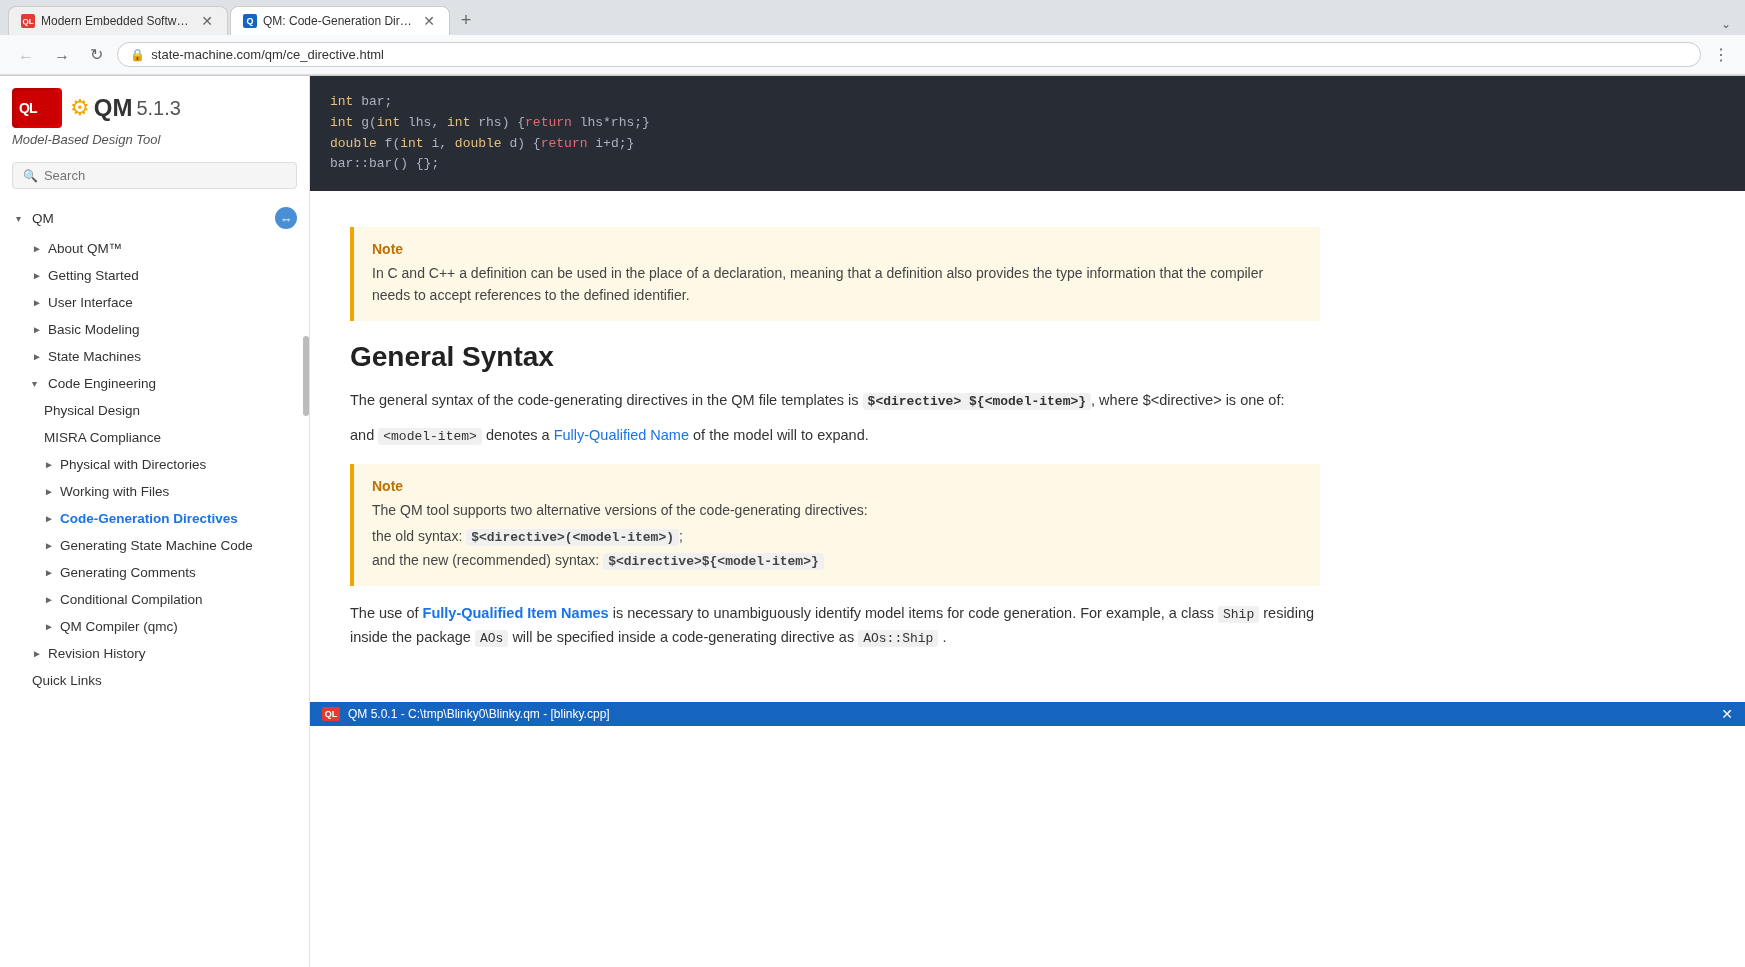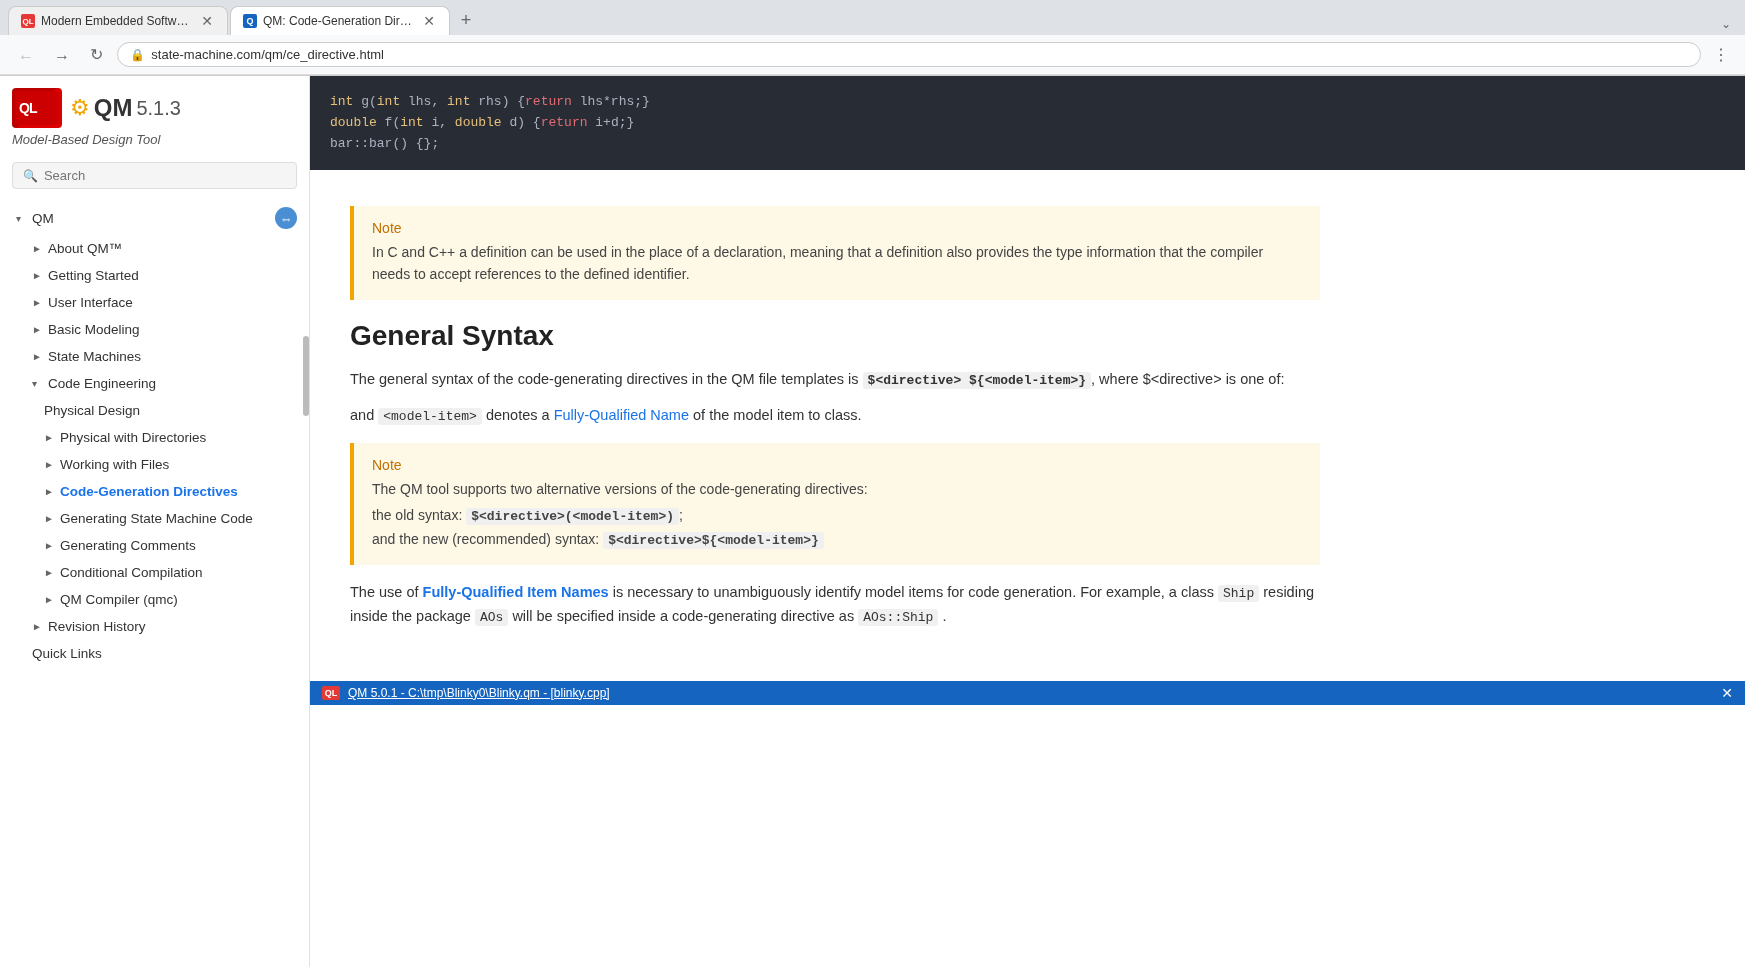--- a/index.html
+++ b/index.html
@@ -51,38 +51,38 @@
     .content-area::-webkit-scrollbar-track { background: #f5f5f5; }
     .content-area::-webkit-scrollbar-thumb { background: #ccc; border-radius: 4px; }
 
     
     .code-block { background: #282c34; color: #abb2bf; font-family: 'Courier New', monospace; font-size: 13px; padding: 16px 20px; line-height: 1.6; overflow-x: auto; }
     .code-block .type { color: #e5c07b; }
     .code-block .ret { color: #e06c75; }
 
     
     .note-box { background: #fef9e7; border-left: 4px solid #f0a500; padding: 14px 18px; margin: 16px 0; }
-    .note-title { color: #c07000; font-weight: 400; margin-bottom: 6px; }
+    .note-title { color: #c07000; font-weight: 700; margin-bottom: 6px; }
     .note-text { font-size: 14px; color: #444; line-height: 1.55; }
 
     
     .page-content { padding: 20px 40px 40px; max-width: 1050px; }
     h2.section-title { font-size: 28px; font-weight: 600; color: #222; margin: 20px 0 16px; }
     .body-text { font-size: 14.5px; color: #333; line-height: 1.6; margin-bottom: 12px; }
     .body-text code, .inline-code { background: #f0f0f0; padding: 1px 5px; border-radius: 3px; font-family: 'Courier New', monospace; font-size: 13px; }
     .bullet-list { margin: 12px 0 12px 24px; }
     .bullet-list li { margin-bottom: 6px; }
     .bullet-list li a { color: #1a73e8; text-decoration: none; font-family: 'Courier New', monospace; font-size: 13px; }
     .link { color: #1a73e8; text-decoration: none; }
     strong { font-weight: 700; }
 
     
     .bottom-bar { background: #1565c0; color: white; font-size: 12px; padding: 4px 12px; display: flex; align-items: center; gap: 8px; flex-shrink: 0; }
     .bottom-bar-icon { width: 18px; height: 14px; background: #e53935; border-radius: 2px; display: flex; align-items: center; justify-content: center; font-size: 9px; font-weight: bold; color: white; flex-shrink: 0; }
-    .bottom-bar-text { font-size: 12px; text-decoration: underline; }
+    .bottom-bar-text { font-size: 12px; }
     .bottom-bar-close { margin-left: auto; cursor: pointer; font-size: 14px; }
 
     .sidebar-relative { position: relative; }
   </style>
 </head>
 <body>
 
 <div class="browser-chrome">
   <div class="tab-bar">
     <div class="tab">
@@ -169,20 +169,23 @@
         <span>State Machines</span>
       </div>
       <div class="nav-item child">
         <span class="arrow">▾</span>
         <span>Code Engineering</span>
       </div>
       <div class="nav-item child2">
         <span>Physical Design</span>
       </div>
       <div class="nav-item child2">
+        <span>MISRA Compliance</span>
+      </div>
+      <div class="nav-item child2">
         <span class="arrow">►</span>
         <span>Physical with Directories</span>
       </div>
       <div class="nav-item child2">
         <span class="arrow">►</span>
         <span>Working with Files</span>
       </div>
       <div class="nav-item child2 active">
         <span class="arrow">►</span>
         <span>Code-Generation Directives</span>
@@ -213,20 +216,21 @@
     </div>
 
     <div style="position:absolute;right:0;top:200px;bottom:30px;width:6px;">
       <div style="background:#bbb;border-radius:3px;height:80px;margin-top:60px;width:6px;"></div>
     </div>
   </div>
 
   <div class="content-area">
 
     <div class="code-block">
+      <div><span class="type">int</span> bar;</div>
       <div><span class="type">int</span> g(<span class="type">int</span> lhs, <span class="type">int</span> rhs) {<span class="ret">return</span> lhs*rhs;}</div>
       <div><span class="type">double</span> f(<span class="type">int</span> i, <span class="type">double</span> d) {<span class="ret">return</span> i+d;}</div>
       <div>bar::bar() {};</div>
     </div>
 
     <div class="page-content">
 
       <div class="note-box">
         <div class="note-title">Note</div>
         <div class="note-text">In C and C++ a definition can be used in the place of a declaration, meaning that a definition also provides the type information that the compiler needs to accept references to the defined identifier.</div>
@@ -238,21 +242,21 @@
         <span>The general syntax of the code-generating directives in the QM file templates is</span>
         <strong><code class="inline-code">$&lt;directive&gt; ${&lt;model-item&gt;}</code></strong><span>, where $&lt;directive&gt; is one of:</span>
       </p>
 
 
       <p class="body-text">
         <span>and </span>
         <code class="inline-code">&lt;model-item&gt;</code>
         <span> denotes a </span>
         <a class="link">Fully-Qualified Name</a>
-        <span> of the model item to class.</span>
+        <span> of the model will to expand.</span>
       </p>
 
       <div class="note-box">
         <div class="note-title">Note</div>
         <div class="note-text">
           <div style="margin-bottom:4px;">The QM tool supports two alternative versions of the code-generating directives:</div>
           <div style="margin-bottom:2px;">
             <span>the old syntax: </span>
             <strong><code class="inline-code">$&lt;directive&gt;(&lt;model-item&gt;)</code></strong>;
           </div>

